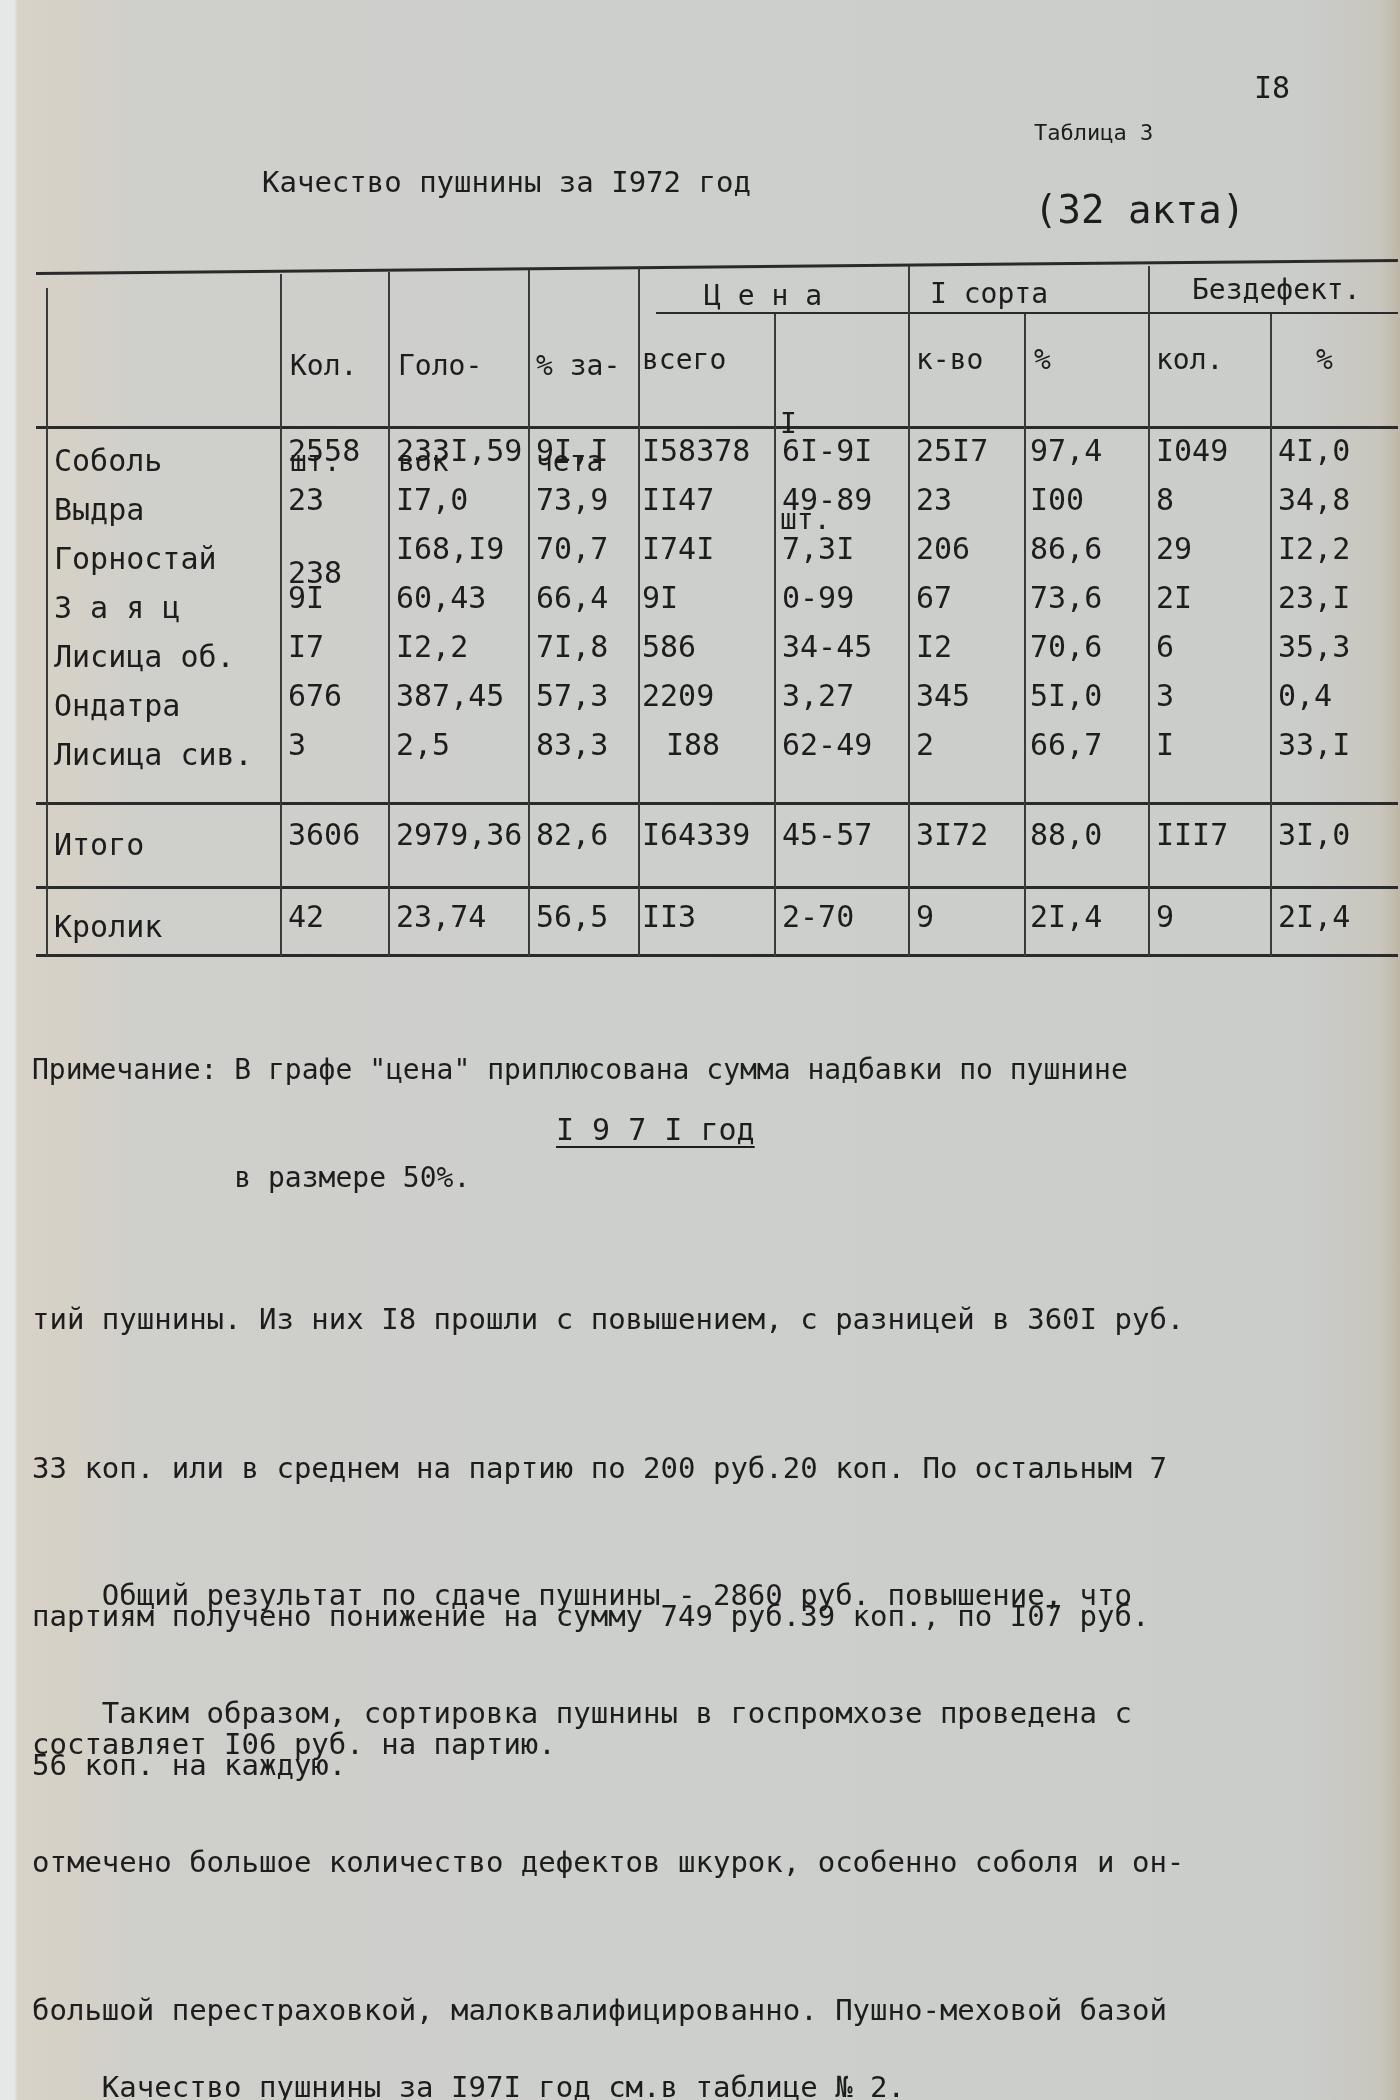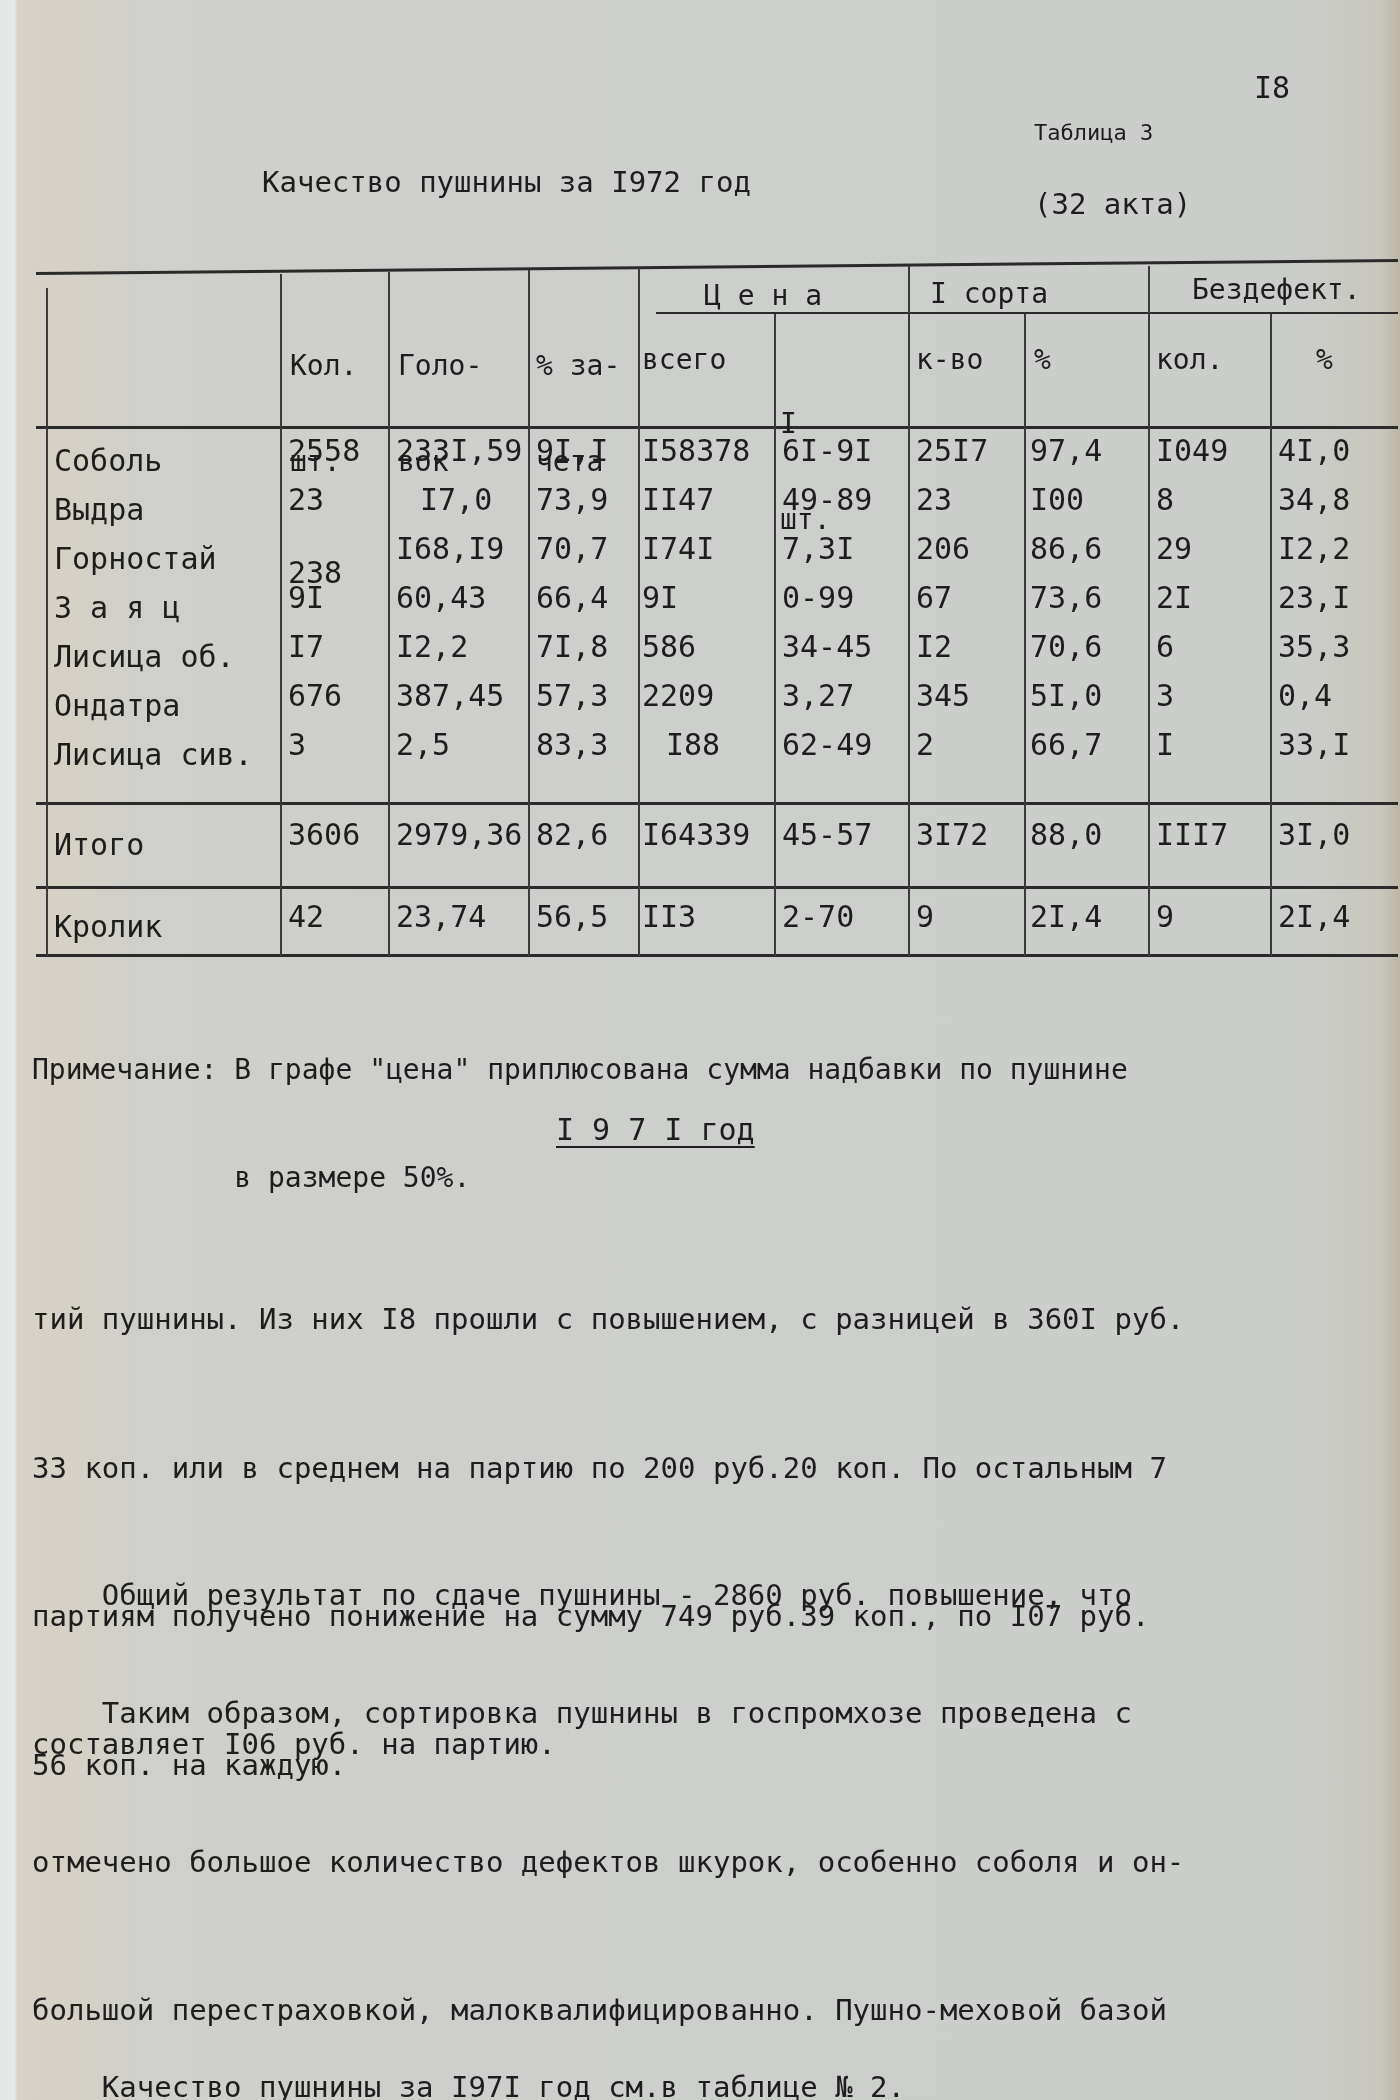--- a/index.html
+++ b/index.html
@@ -20,21 +20,21 @@
       left: 18px;
       top: 0;
       width: 1382px;
       height: 2100px;
     }
     .abs { position: absolute; white-space: nowrap; }
 
     .page-number { left: 1236px; top: 70px; font-size: 30px; }
     .table-label { left: 1016px; top: 120px; font-size: 22px; }
     .table-title { left: 244px; top: 165px; font-size: 29px; }
-    .table-acts  { left: 1016px; top: 187px; font-size: 29px; }
+    .table-acts  { left: 1016px; top: 187px; font-size: 39px; }
 
     
     .tbl {
       position: absolute;
       left: 18px;
       top: 258px;
       width: 1362px;
       height: 700px;
     }
     .hline {
@@ -138,21 +138,21 @@
           <div class="cell" style="left: 606px; top: 176px;">I58378</div>
           <div class="cell" style="left: 746px; top: 176px;">6I-9I</div>
           <div class="cell" style="left: 880px; top: 176px;">25I7</div>
           <div class="cell" style="left: 994px; top: 176px;">97,4</div>
           <div class="cell" style="left: 1120px; top: 176px;">I049</div>
           <div class="cell" style="left: 1242px; top: 176px;">4I,0</div>
         </div>
         <div>
           <div class="cell" style="left: 18px; top: 235px;">Выдра</div>
           <div class="cell" style="left: 252px; top: 225px;">23</div>
-          <div class="cell" style="left: 360px; top: 225px; margin-left: 24px;">I7,0</div>
+          <div class="cell" style="left: 360px; top: 225px;">I7,0</div>
           <div class="cell" style="left: 500px; top: 225px;">73,9</div>
           <div class="cell" style="left: 606px; top: 225px;">II47</div>
           <div class="cell" style="left: 746px; top: 225px;">49-89</div>
           <div class="cell" style="left: 880px; top: 225px;">23</div>
           <div class="cell" style="left: 994px; top: 225px;">I00</div>
           <div class="cell" style="left: 1120px; top: 225px;">8</div>
           <div class="cell" style="left: 1242px; top: 225px;">34,8</div>
         </div>
         <div>
           <div class="cell" style="left: 18px; top: 284px;">Горностай</div>

